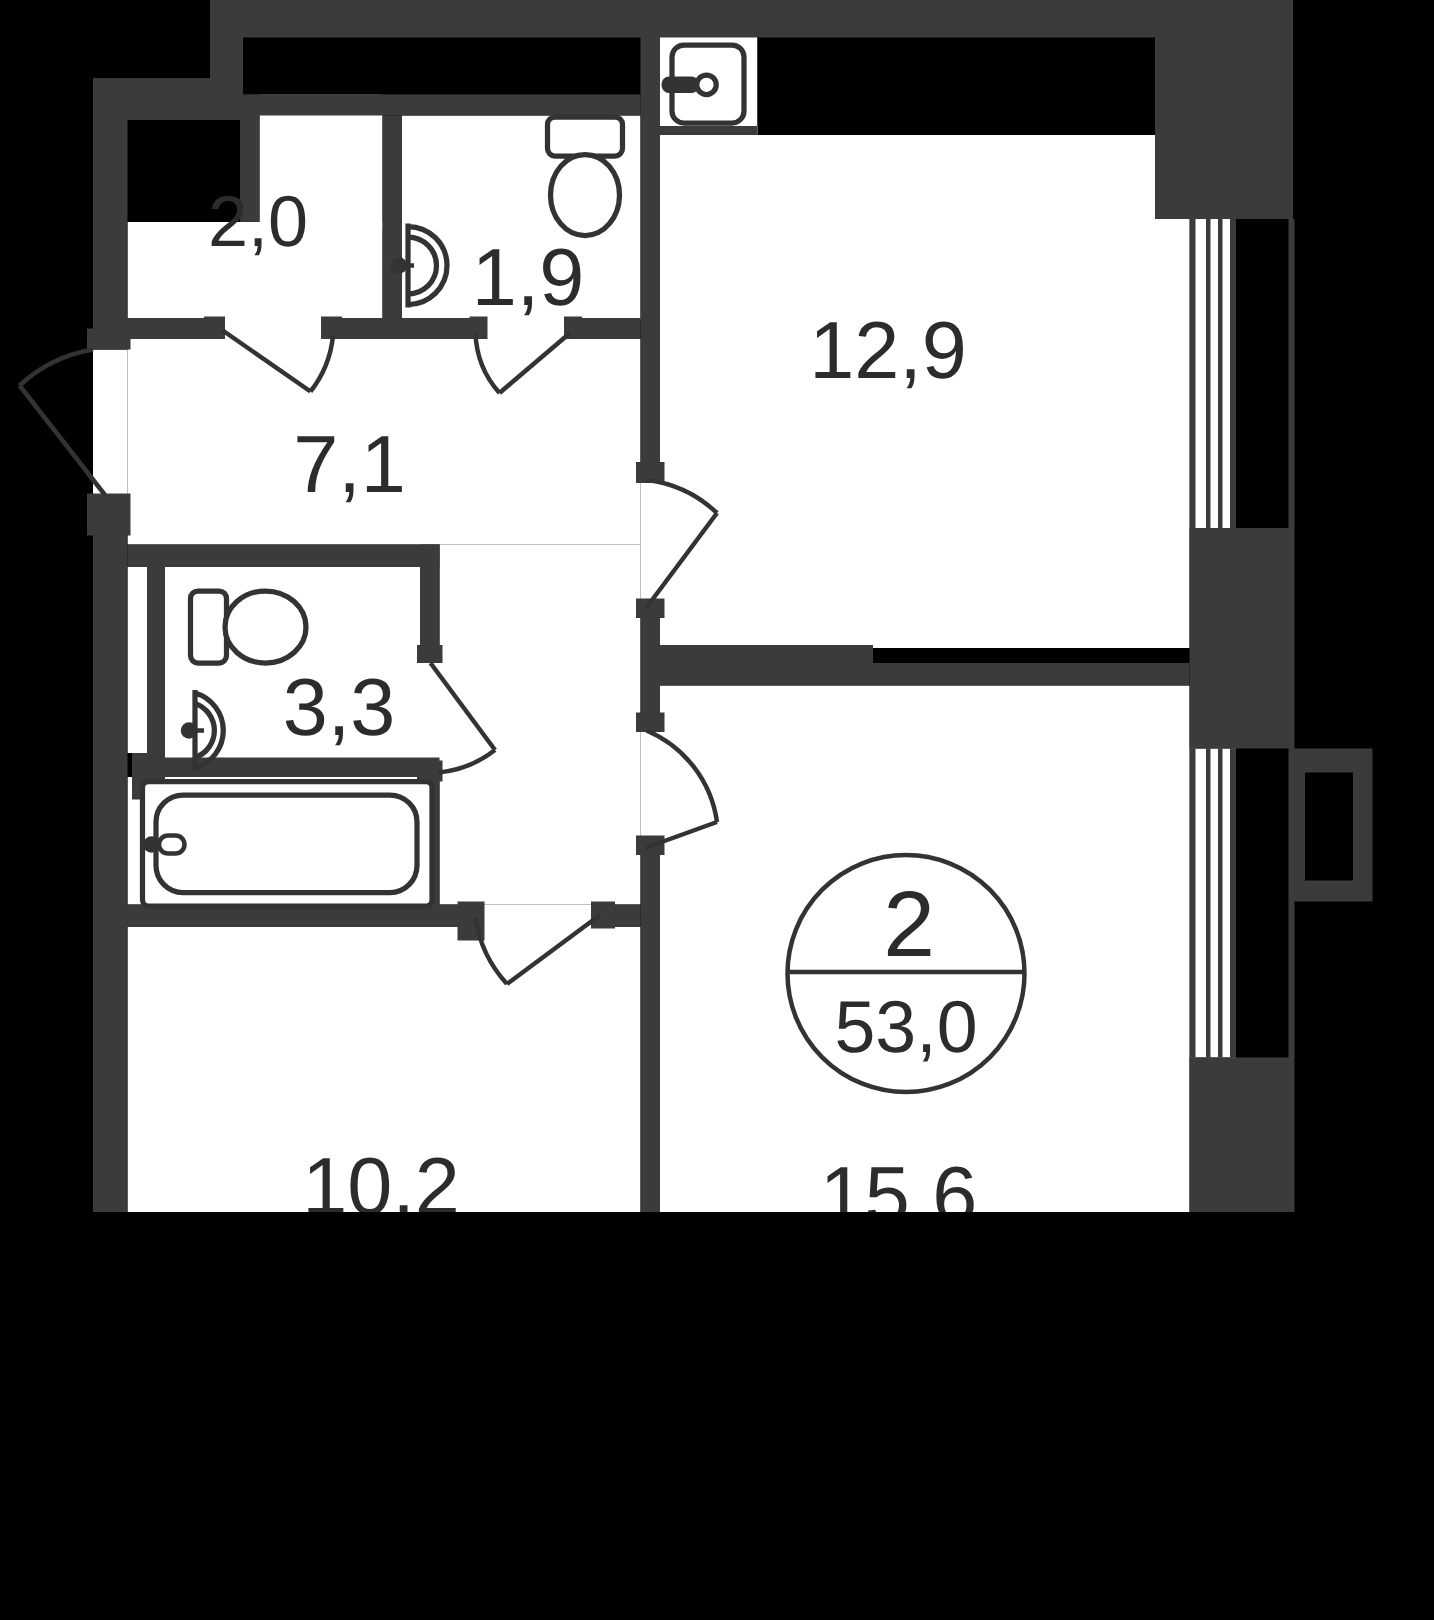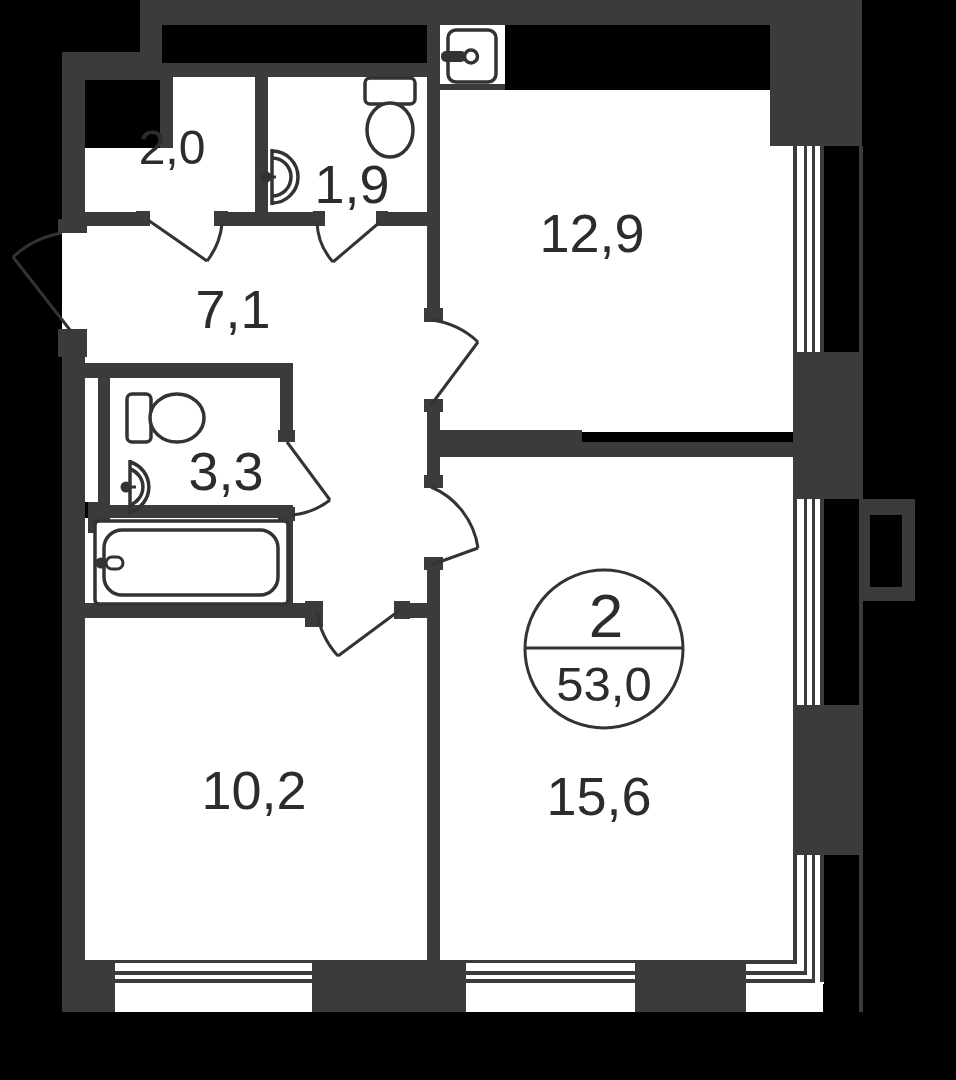--- a/index.html
+++ b/index.html
@@ -3,21 +3,21 @@
 <meta charset="utf-8">
 <style>
   :root{
     --bg:#000000;
     --wall:#3b3b3c;
     --floor:#ffffff;
     --line:#333335;
     --text:#2c2c2e;
   }
   html,body{margin:0;padding:0;background:var(--bg);}
-  .stage{width:956px;height:1012px;position:relative;overflow:hidden;background:var(--bg);}
+  .stage{width:956px;height:808px;position:relative;overflow:hidden;background:var(--bg);}
   svg{display:block;}
   .floor{fill:var(--floor);}
   .wall{fill:var(--wall);}
   .void{fill:var(--bg);}
   .ln{stroke:var(--line);stroke-width:3.5;fill:none;}
   .ln2{stroke:var(--line);stroke-width:3;fill:none;}
   .fx{stroke:var(--line);stroke-width:3.5;fill:var(--floor);}
   .fxfill{fill:var(--line);}
   .lbl{font-family:"Liberation Sans","DejaVu Sans",sans-serif;fill:var(--text);text-anchor:middle;}
   .fs-room{font-size:54px;}

